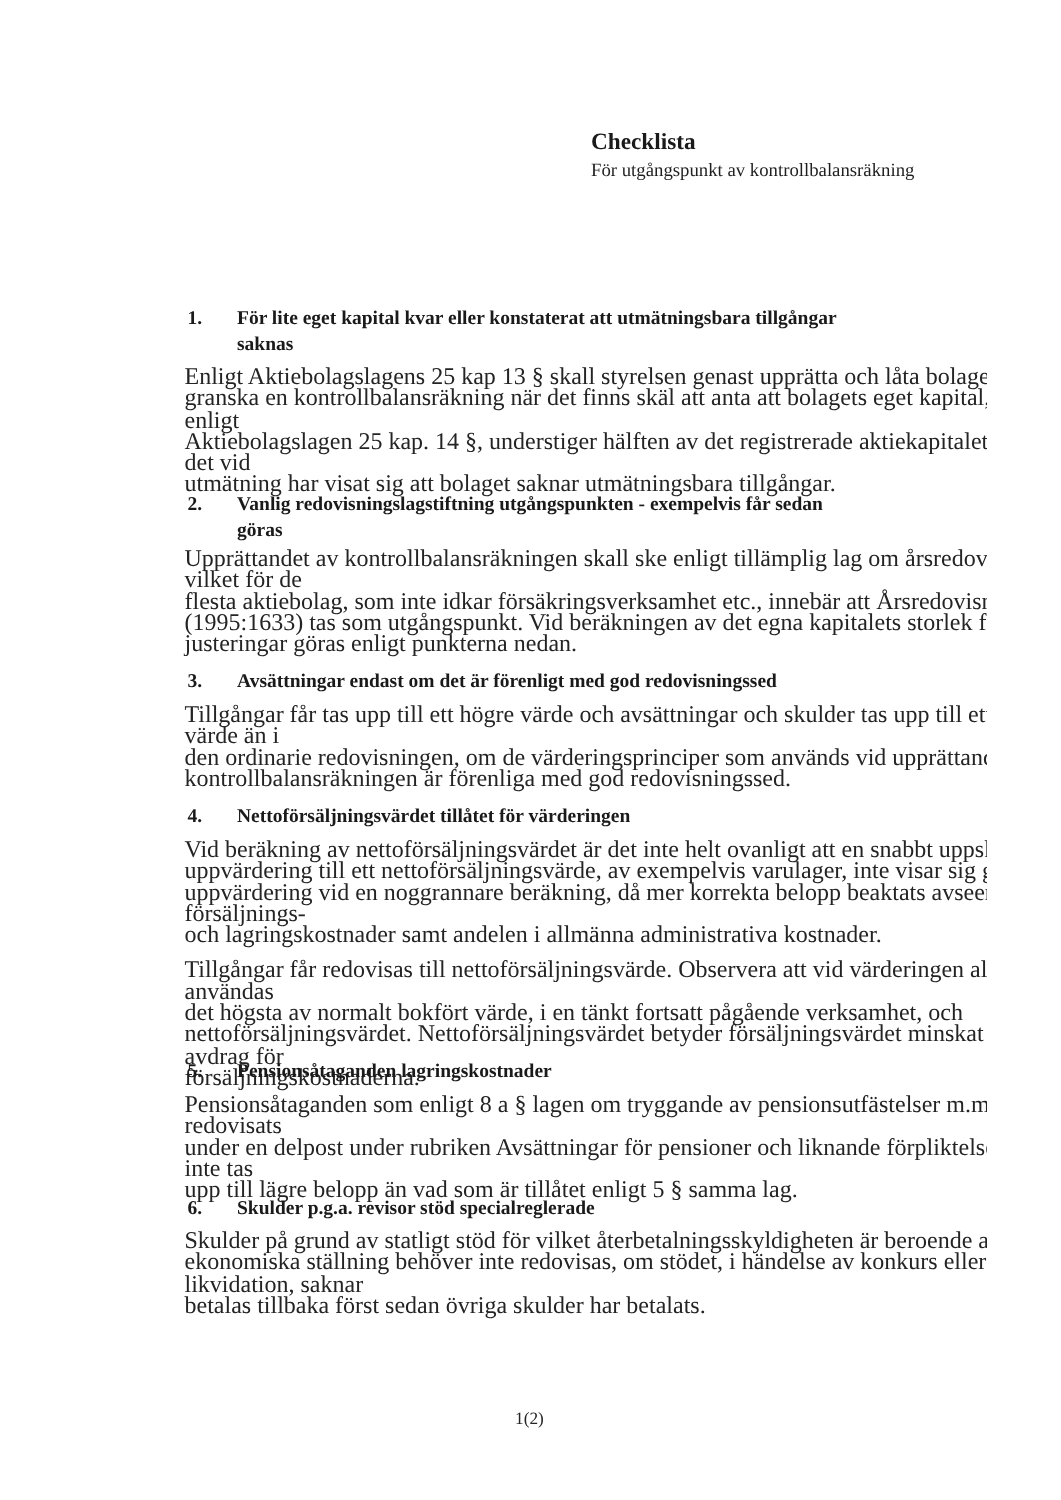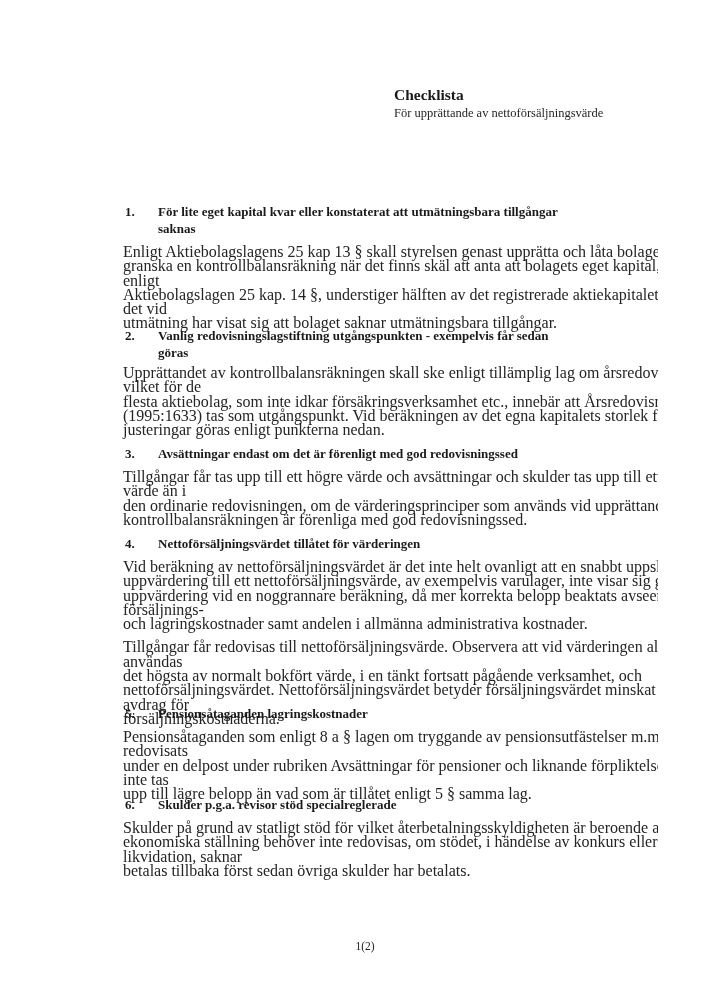--- a/index.html
+++ b/index.html
@@ -62,21 +62,21 @@
     line-height: 14.3px;
     white-space: pre-line;
     color: #242424;
   }
   .section p + p {
     margin-top: 9px;
   }
   #sec-2 p { margin-top: 5px; }
   .footer {
     position: absolute;
-    left: 16px;
+    left: 4px;
     top: 940px;
     width: 100%;
     text-align: center;
     font-size: 11.5px;
     color: #242424;
   }
   
   #sec-1 { top: 203px; }
   #sec-2 { top: 327px; }
   #sec-3 { top: 445px; }
@@ -84,21 +84,21 @@
   #sec-5 { top: 705px; }
   #sec-6 { top: 796px; }
 </style>
 </head>
 <body>
 
 <div class="page">
 
   <div class="title-block">
     <div class="doc-title">Checklista</div>
-    <div class="doc-subtitle">För upprättande av nettoförsäljningsvärde</div>
+    <div class="doc-subtitle">För utgångspunkt av kontrollbalansräkning</div>
   </div>
 
   <div class="section" id="sec-1">
     <div class="sec-heading">
       <span class="sec-num">1.</span>
       <span class="sec-title">För lite eget kapital kvar eller konstaterat att utmätningsbara tillgångar
 saknas</span>
     </div>
     <p>Enligt Aktiebolagslagens 25 kap 13 § skall styrelsen genast upprätta och låta bolagets revisor
 granska en kontrollbalansräkning när det finns skäl att anta att bolagets eget kapital, beräknat enligt

